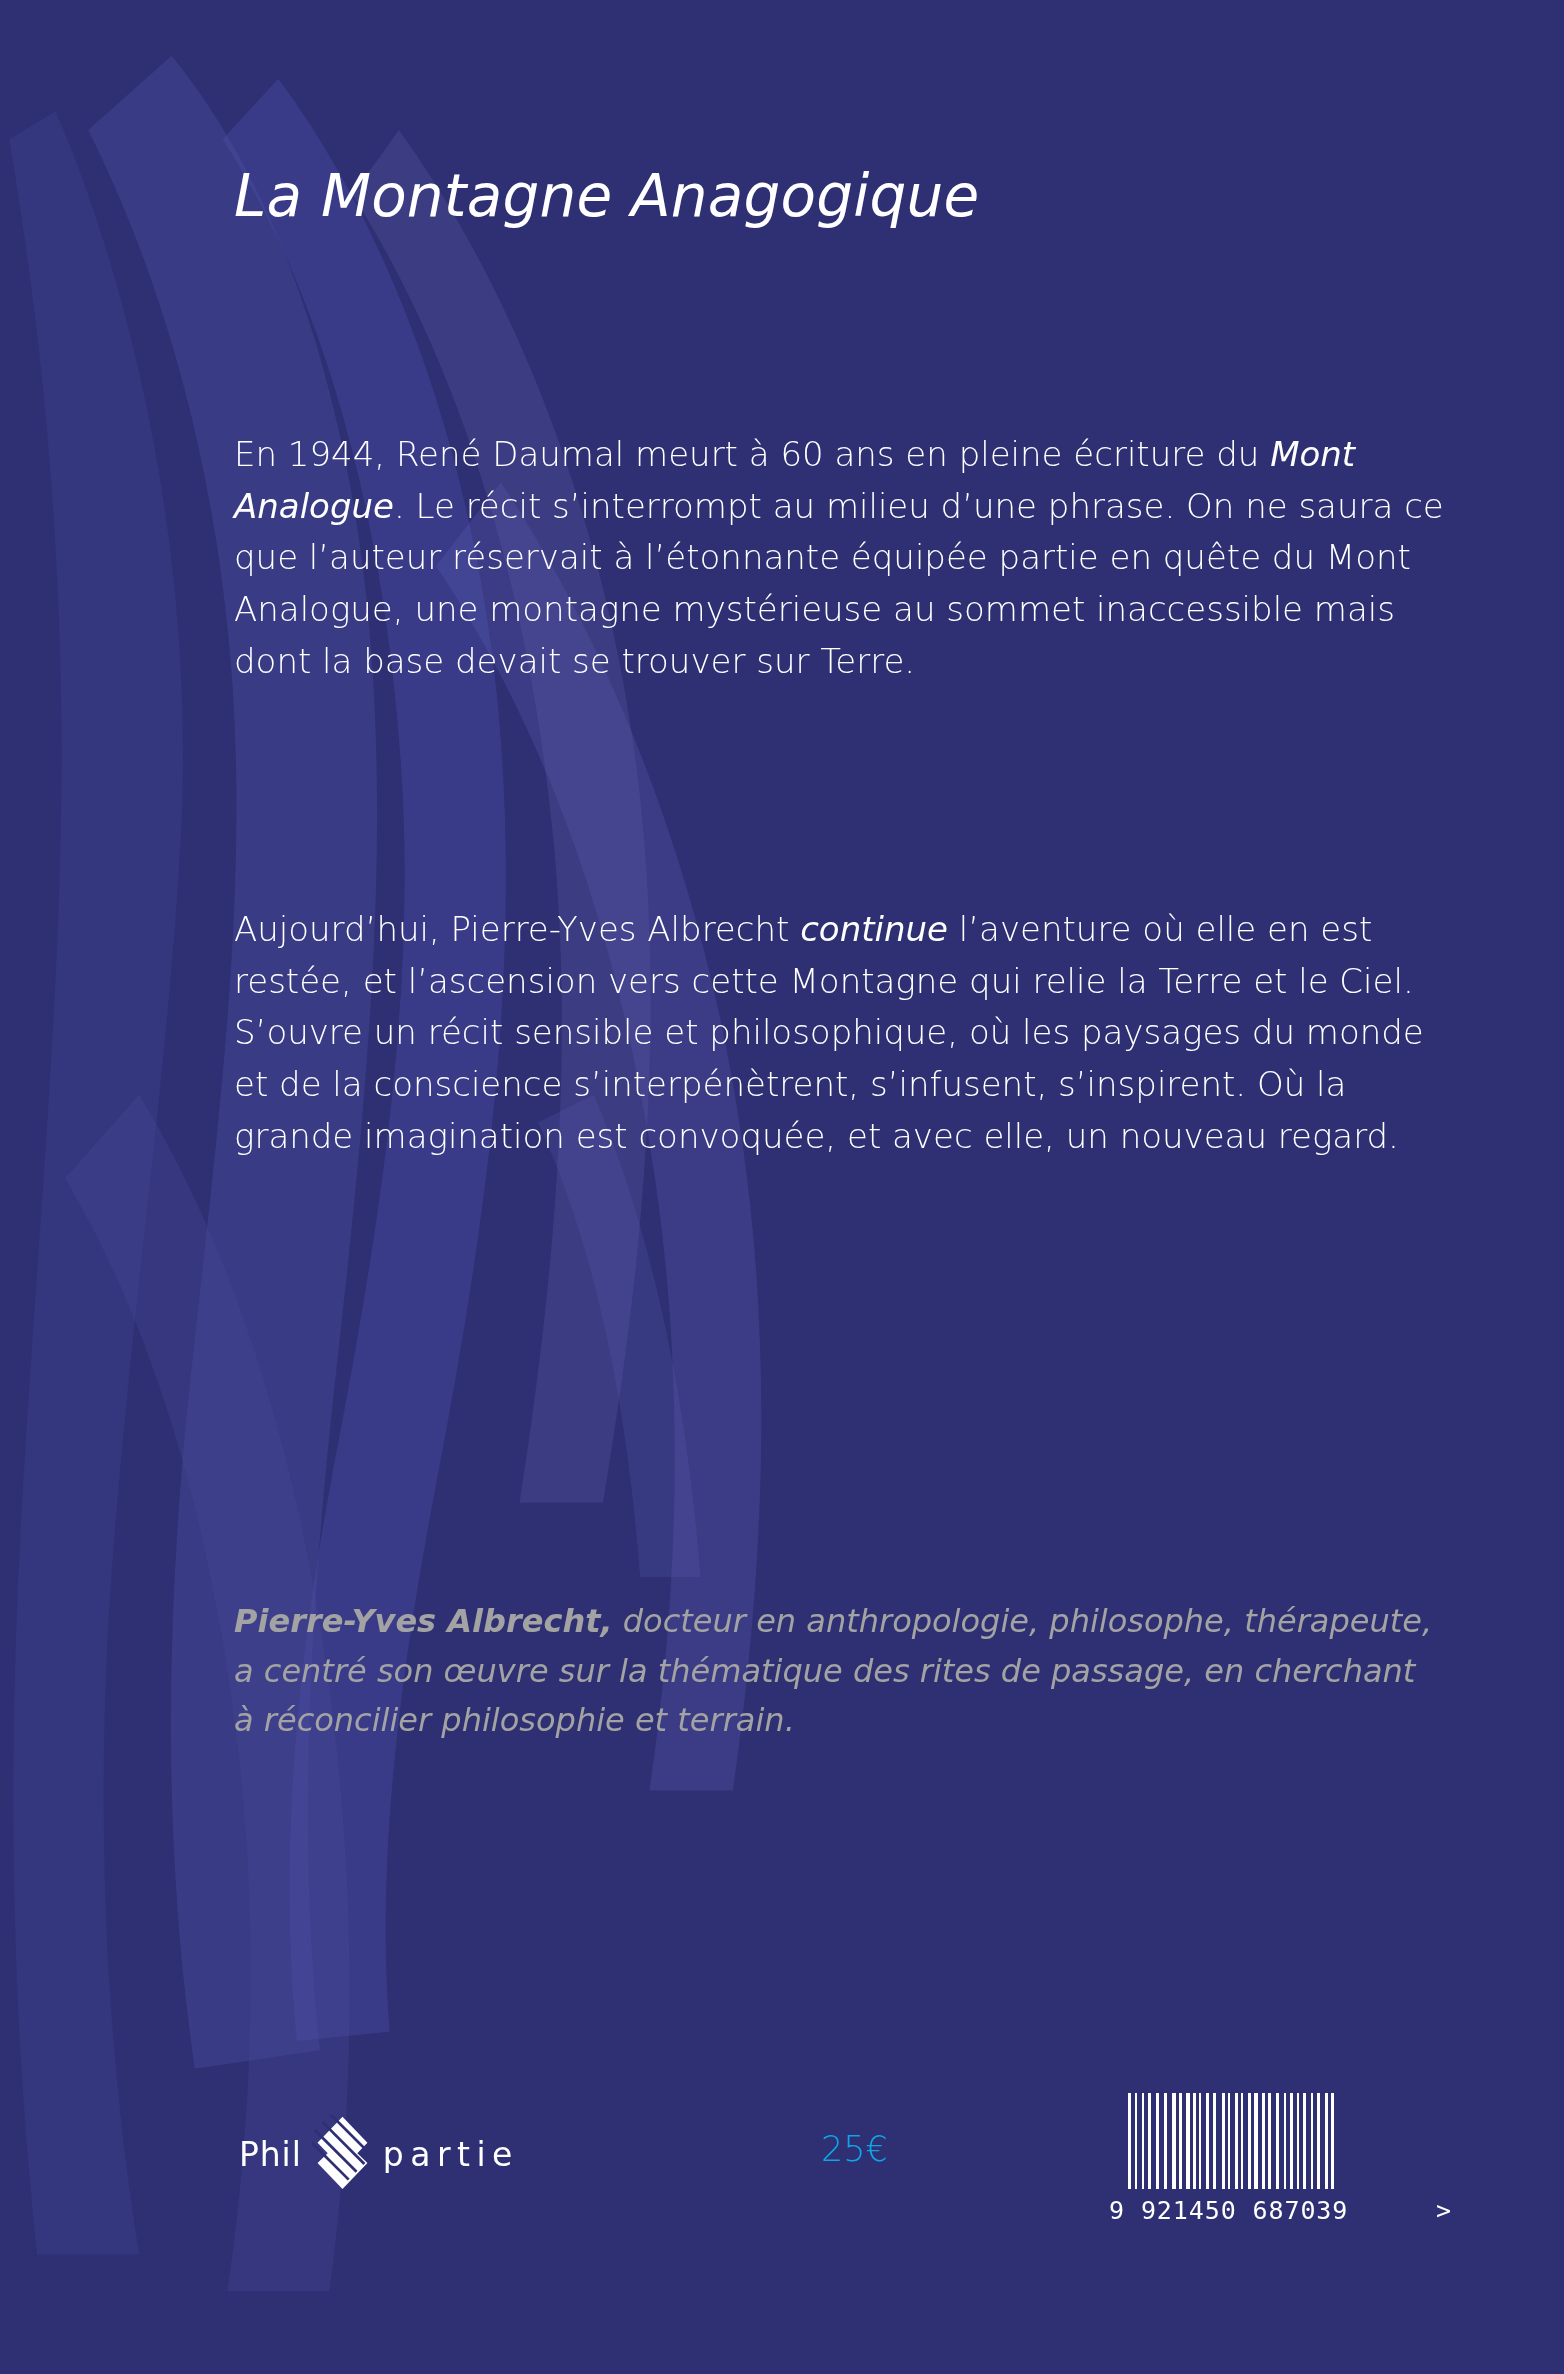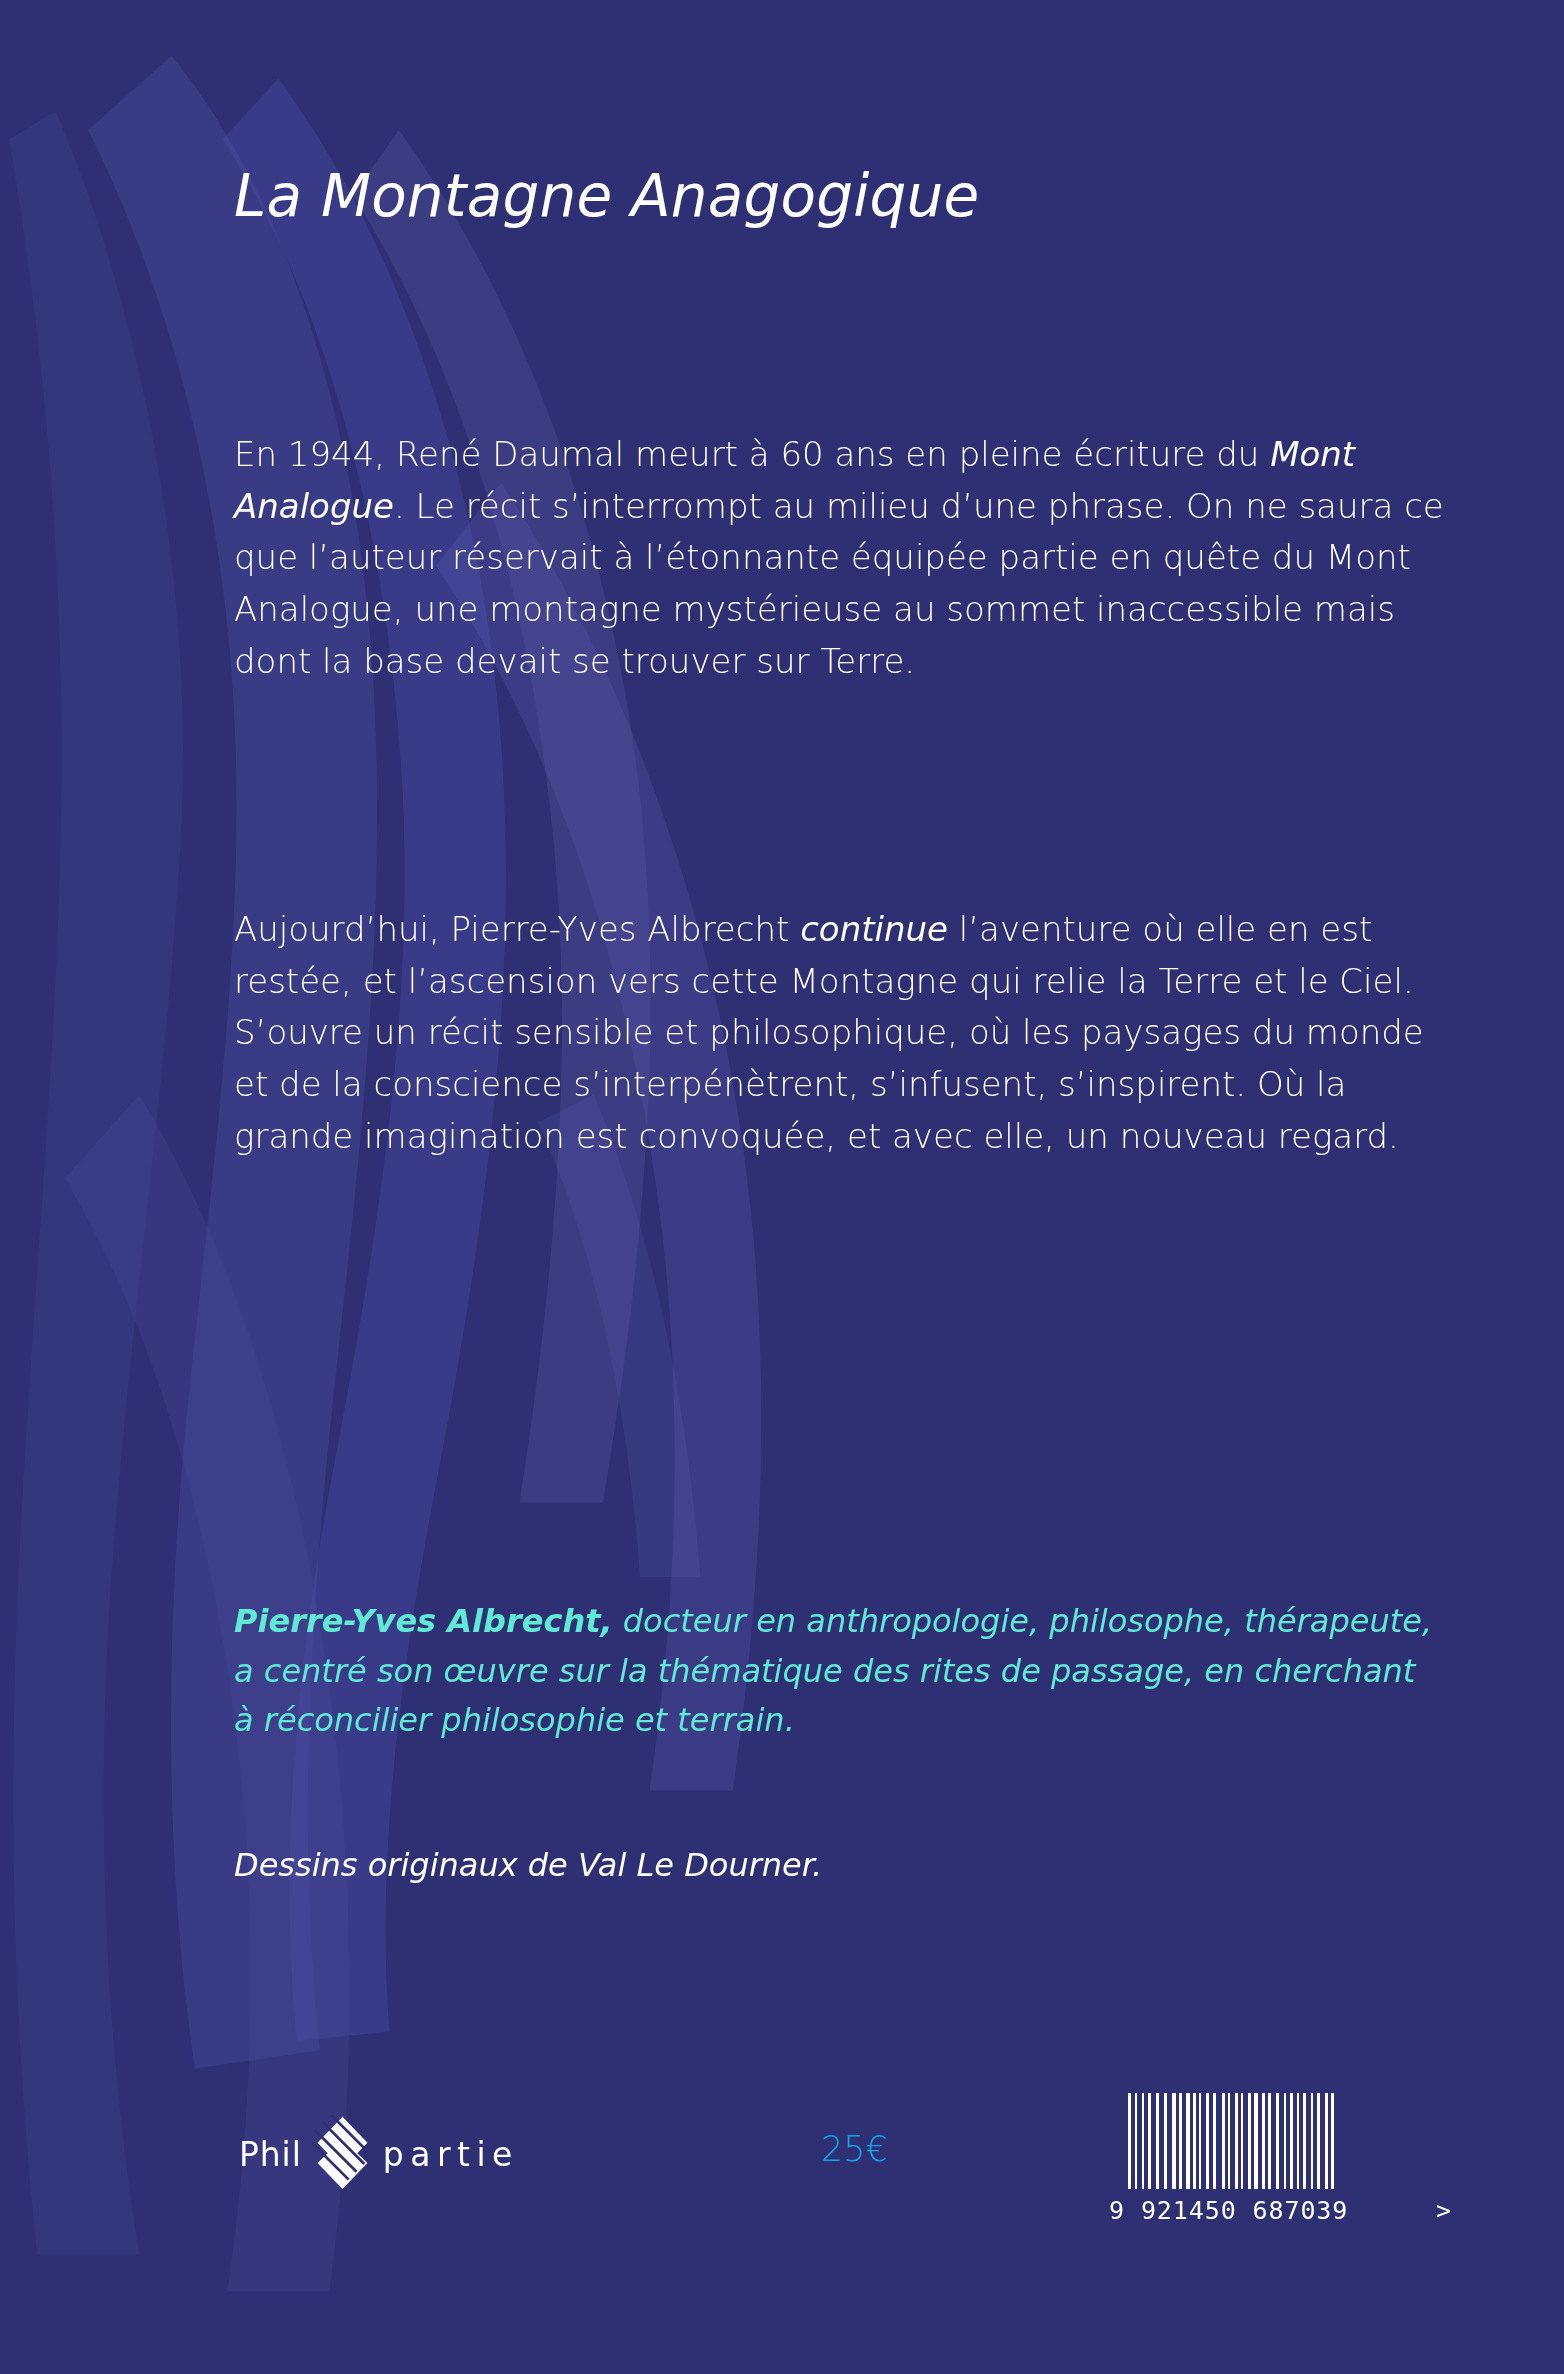--- a/index.html
+++ b/index.html
@@ -77,21 +77,21 @@
     font-style: italic;
     font-weight: 300;
     line-height: 1.5;
   }
 
   .bio {
     position: absolute;
     left: 234px;
     top: 1597px;
     width: 1206px;
-    color: #5eead4;
+    color: #a3a3a3;
     font-size: 32px;
     line-height: 1.55;
     font-style: italic;
     font-weight: 300;
   }
   .bio .name { font-weight: 700; font-style: italic; }
 
   .credit {
     position: absolute;
     left: 234px;
@@ -208,21 +208,20 @@
       <p><span id="p1"><span>En 1944, René Daumal meurt à 60 ans en pleine écriture du </span><em>Mont Analogue</em><span>. Le récit s’interrompt au milieu d’une phrase. On ne saura ce que l’auteur réservait à l’étonnante équipée partie en quête du Mont Analogue, une montagne mystérieuse au sommet inaccessible mais dont la base devait se trouver sur Terre.</span></span></p>
     </div>
 
     <div class="blurb-2">
       <p><span id="p2"><span>Aujourd’hui, Pierre-Yves Albrecht </span><em>continue</em><span> l’aventure où elle en est restée, et l’ascension vers cette Montagne qui relie la Terre et le Ciel. S’ouvre un récit sensible et philosophique, où les paysages du monde et de la conscience s’interpénètrent, s’infusent, s’inspirent. Où la grande imagination est convoquée, et avec elle, un nouveau regard.</span></span></p>
     </div>
 
 
     <div class="bio"><span class="name">Pierre-Yves Albrecht,</span><span> docteur en anthropologie, philosophe, thérapeute, a centré son œuvre sur la thématique des rites de passage, en cherchant à réconcilier philosophie et terrain.</span></div>
 
-    <div class="credit">Dessins originaux de Val Le Dourner.</div>
 
     <div class="publisher">
       <span class="pub-phil">Phil</span>
       <span class="pub-mark">
         <svg viewBox="0 0 66 84" xmlns="http://www.w3.org/2000/svg">
           <path d="M33 2 L60 30 L33 58 L6 30 Z" fill="#ffffff"></path>
           <path d="M33 26 L60 52 L33 80 L6 52 Z" fill="#ffffff"></path>
           <path d="M10 30 L33 8 L56 30 L33 52 Z" fill="#2e3073" opacity="0.0"></path>
           <g fill="#2e3073">
             <rect x="2" y="16" width="64" height="3" transform="rotate(45 33 30)"></rect>

